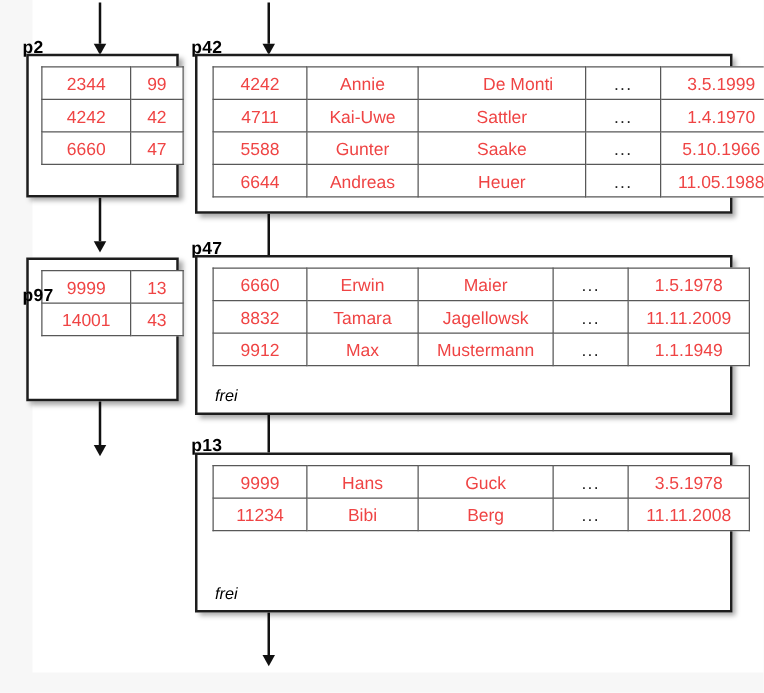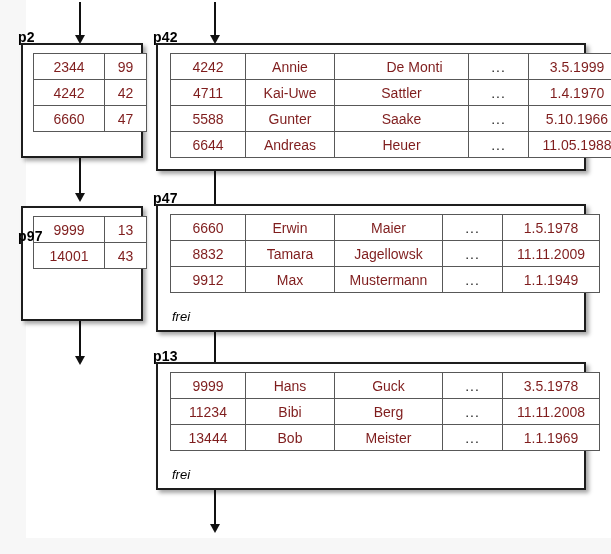--- a/index.html
+++ b/index.html
@@ -59,21 +59,21 @@
     border-collapse: collapse;
     background: #ffffff;
     table-layout: fixed;
   }
   table.rec-table td {
     border: 1px solid #585858;
     height: 25px;
     text-align: center;
     vertical-align: middle;
     font-size: 14px;
-    color: #7f1d1d;
+    color: #ef4444;
     padding: 0 2px;
     overflow: hidden;
     white-space: nowrap;
   }
   table.rec-table td.dots {
     color: #222222;
     letter-spacing: 1px;
   }
 
   .frei-label {
@@ -258,25 +258,18 @@
           <td class="dots" style="width:55px;">...</td>
           <td style="width:92px;">3.5.1978</td>
         </tr>
         <tr>
           <td>11234</td>
           <td>Bibi</td>
           <td>Berg</td>
           <td class="dots">...</td>
           <td>11.11.2008</td>
         </tr>
-        <tr>
-          <td>13444</td>
-          <td>Bob</td>
-          <td>Meister</td>
-          <td class="dots">...</td>
-          <td>1.1.1969</td>
-        </tr>
       </tbody>
     </table>
     <div class="frei-label" style="left:14px; top:103px;">frei</div>
   </div>
 
 </div>
 
 </body></html>

